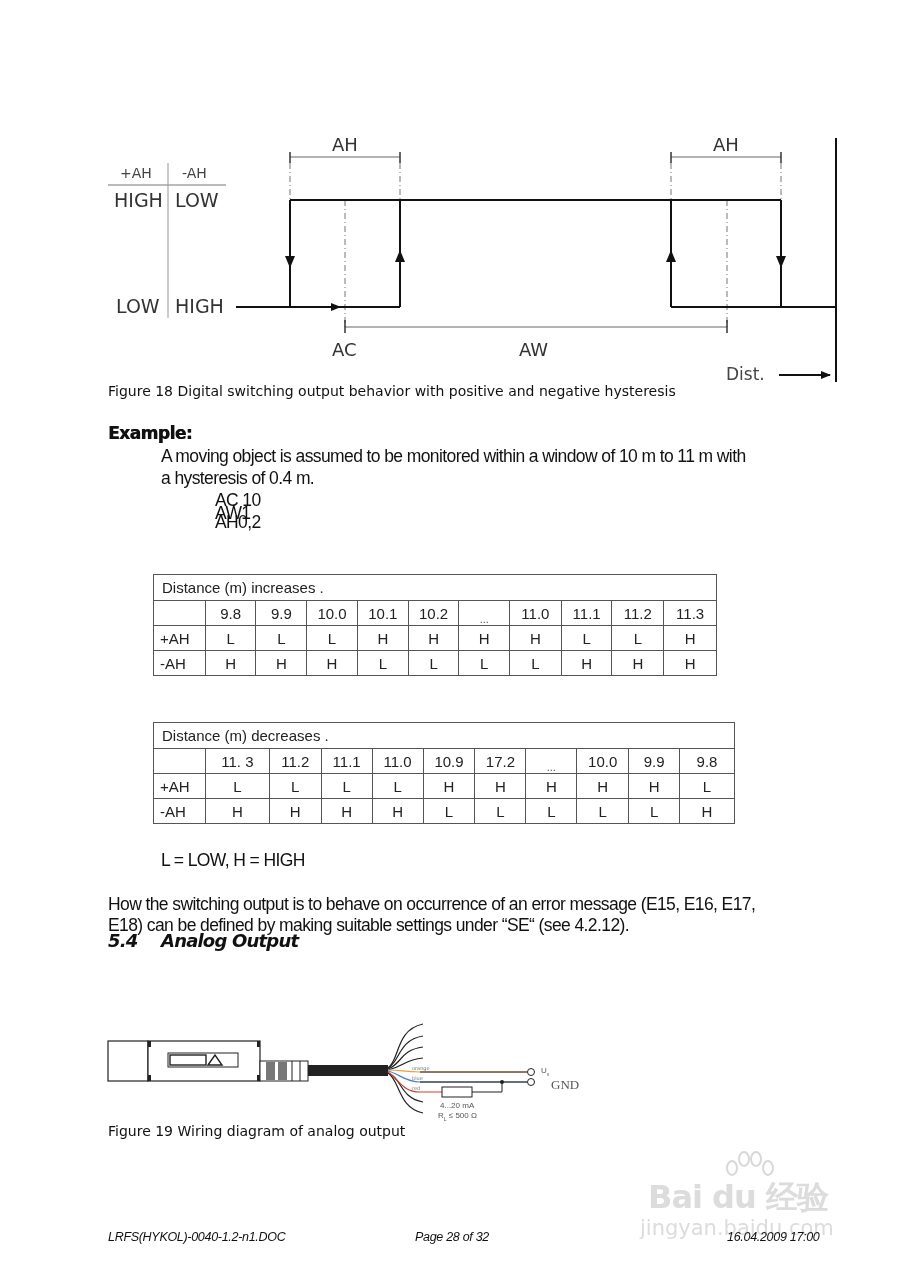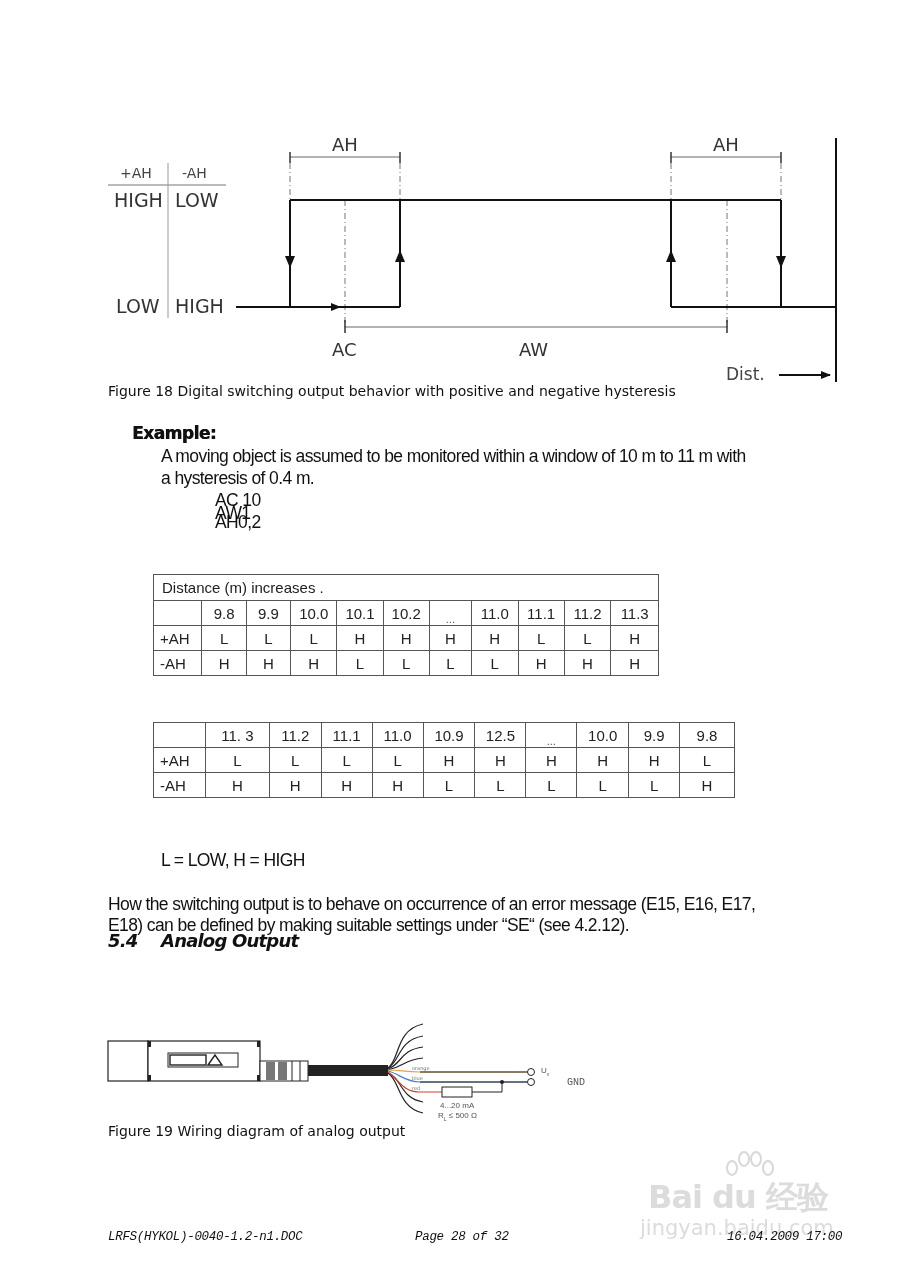--- a/index.html
+++ b/index.html
@@ -1,26 +1,26 @@
 <!DOCTYPE html>
 <html><head>
 <meta charset="utf-8">
 <style>
   html, body { margin: 0; padding: 0; background: #ffffff; }
   body { width: 905px; height: 1280px; position: relative; overflow: hidden; font-family: "DejaVu Sans", sans-serif; color: #111; }
   .abs { position: absolute; }
   .fig-caption { font-family: "DejaVu Sans", sans-serif; font-size: 14px; color: #111; white-space: nowrap; }
   .body-text { font-family: Liberation Sans, sans-serif; font-size: 17.5px; line-height: 22px; color: #111; letter-spacing: -0.6px; }
-  .example-title { font-family: "DejaVu Sans", sans-serif; font-weight: bold; font-size: 17px; letter-spacing: -0.5px; text-shadow: 0.5px 0 0 #111; margin-left: 24px; }
+  .example-title { font-family: "DejaVu Sans", sans-serif; font-weight: bold; font-size: 17px; letter-spacing: -0.5px; text-shadow: 0.5px 0 0 #111; }
   .section-heading { font-family: "DejaVu Sans", sans-serif; font-weight: bold; font-style: italic; font-size: 18px; letter-spacing: -0.8px; white-space: nowrap; }
   table.dist { border-collapse: collapse; font-family: "Liberation Sans", sans-serif; font-size: 15px; color: #222; }
   table.dist td { border: 1px solid #555; height: 24px; padding: 0; text-align: center; }
   table.dist td.rowhead { text-align: left; padding-left: 6px; }
   table.dist td.caption-cell { text-align: left; padding-left: 8px; height: 25px; }
-  .footer { font-family: Liberation Mono, monospace; font-style: italic; font-size: 12.5px; color: #111; white-space: nowrap; letter-spacing: -0.3px; }
+  .footer { font-family: Liberation Sans, sans-serif; font-style: italic; font-size: 12.5px; color: #111; white-space: nowrap; letter-spacing: -0.3px; }
   .watermark { color: #e2e2e2; font-family: "DejaVu Sans", sans-serif; font-weight: bold; }
   svg text { font-family: "DejaVu Sans", sans-serif; }
 </style>
 </head>
 <body>
 
 <div class="abs" style="left:100px; top:125px; width:745px; height:265px;">
   <svg width="745" height="265" viewBox="100 125 745 265" xmlns="http://www.w3.org/2000/svg">
     <defs>
       <marker id="arrow" markerWidth="10" markerHeight="10" refX="9" refY="5" orient="auto" markerUnits="userSpaceOnUse">
@@ -89,21 +89,21 @@
 
 <div class="abs fig-caption" style="left:108px; top:383px;">Figure  18 Digital switching output behavior with positive and negative hysteresis</div>
 
 <div class="abs example-title" style="left:108px; top:423px;">Example:</div>
 <div class="abs body-text" style="left:161px; top:445px; white-space:nowrap;">A moving object is assumed to be monitored within a window of 10 m to 11 m with</div>
 <div class="abs body-text" style="left:161px; top:467px; white-space:nowrap;">a hysteresis of 0.4 m.</div>
 <div class="abs body-text" style="left:215px; top:489px;">AC 10</div>
 <div class="abs body-text" style="left:215px; top:511px;">AH0,2</div>
 <div class="abs body-text" style="left:215px; top:502px;">AW1</div>
 
-<table class="dist abs" style="left:153px; top:574px; width:506px;">
+<table class="dist abs" style="left:153px; top:574px; width:564px;">
   <colgroup>
     <col style="width:52px">
       <col style="width:51px">
       <col style="width:51px">
       <col style="width:51px">
       <col style="width:51px">
       <col style="width:51px">
       <col style="width:51px">
       <col style="width:52px">
       <col style="width:51px">
@@ -164,28 +164,31 @@
       <col style="width:51px">
       <col style="width:51px">
       <col style="width:52px">
       <col style="width:51px">
       <col style="width:51px">
       <col style="width:52px">
       <col style="width:51px">
       <col style="width:55px">
   </colgroup>
   <tbody>
+      <tr>
+    <td class="caption-cell" colspan="11">Distance (m) decreases .</td>
+  </tr>
   <tr>
     <td></td>
     <td>11. 3</td>
     <td>11.2</td>
     <td>11.1</td>
     <td>11.0</td>
     <td>10.9</td>
-    <td>12.5</td>
+    <td>17.2</td>
     <td style="font-size:11px; vertical-align:bottom; color:#555;">...</td>
     <td>10.0</td>
     <td>9.9</td>
     <td>9.8</td>
   </tr>
   <tr>
     <td class="rowhead">+AH</td>
     <td>L</td>
     <td>L</td>
     <td>L</td>
@@ -267,21 +270,21 @@
     <circle cx="531" cy="1082" r="3.5" fill="#fff" stroke="#222" stroke-width="1"></circle>
 
     <text x="412" y="1070" font-size="5" fill="#777">orange</text>
     <text x="412" y="1080" font-size="5" fill="#777">blue</text>
     <text x="412" y="1090" font-size="5" fill="#777">red</text>
   </svg>
 </div>
 <span class="abs" style="left:541px; top:1066px; font-size:8px; color:#555; font-family:'Liberation Sans', sans-serif;">
   <span>U</span><sub style="font-size:5px;">v</sub>
 </span>
-<span class="abs" style="left:567px; top:1077px; font-size:10px; color:#555; font-family:Liberation Mono, monospace;">GND</span>
+<span class="abs" style="left:551px; top:1077px; font-size:13px; color:#555; font-family:Liberation Serif, serif;">GND</span>
 <span class="abs" style="left:440px; top:1101px; font-size:8px; color:#555; font-family:'Liberation Sans', sans-serif;">4...20 mA</span>
 <span class="abs" style="left:438px; top:1111px; font-size:8px; color:#555; font-family:'Liberation Sans', sans-serif; white-space:nowrap;">
   <span>R</span><sub style="font-size:5px;">L</sub>
   <span>≤ 500 Ω</span>
 </span>
 
 <div class="abs fig-caption" style="left:108px; top:1123px;">Figure 19  Wiring diagram of analog output</div>
 
 <div class="abs watermark" style="left:640px; top:1150px; width:220px; height:90px;">
   <svg width="60" height="40" viewBox="0 0 60 40" style="position:absolute; left:78px; top:0;">

